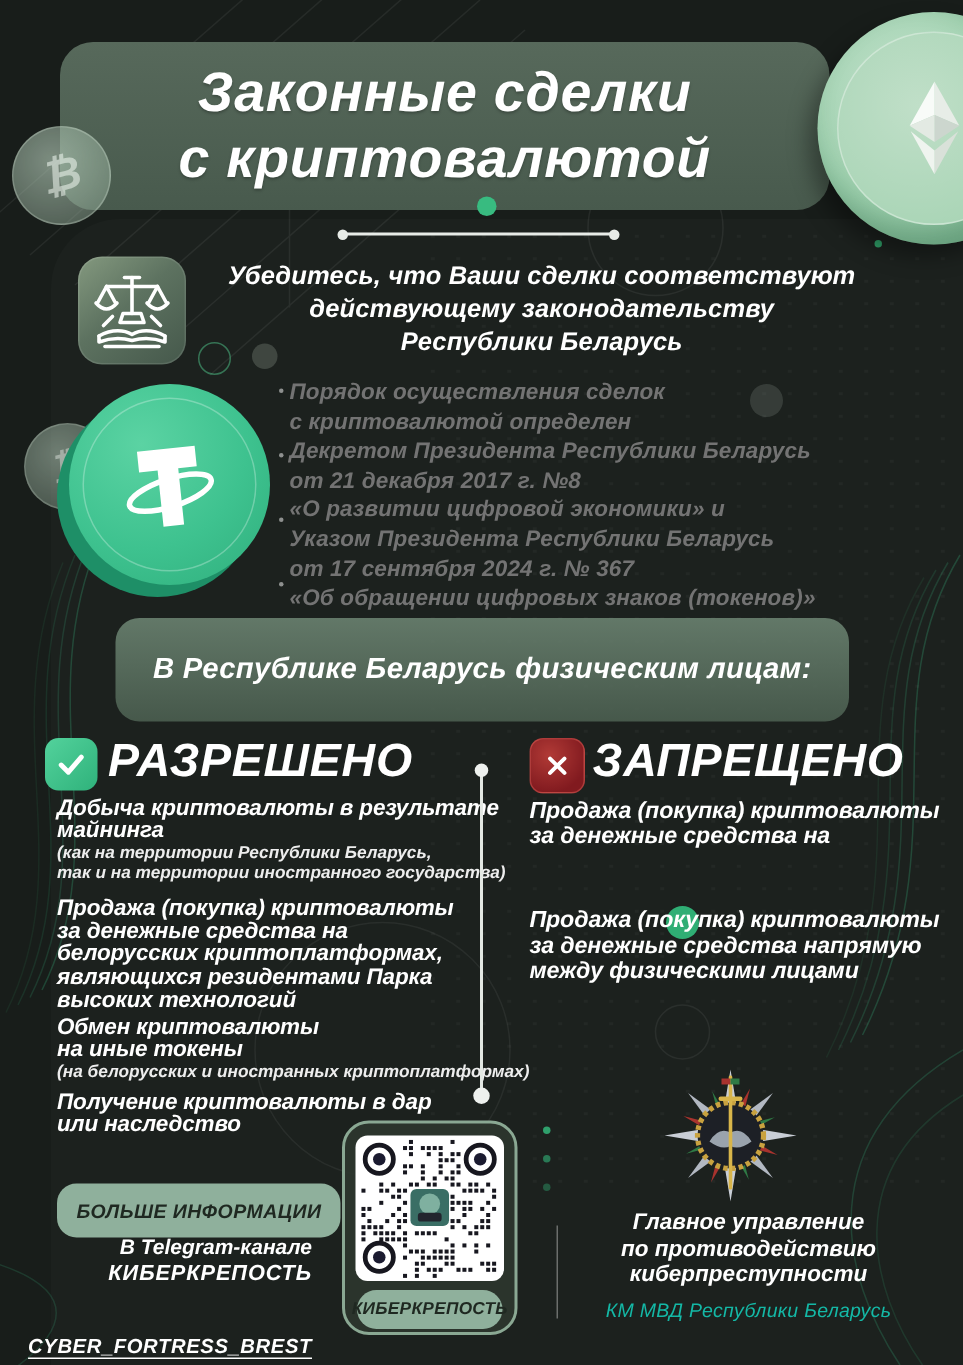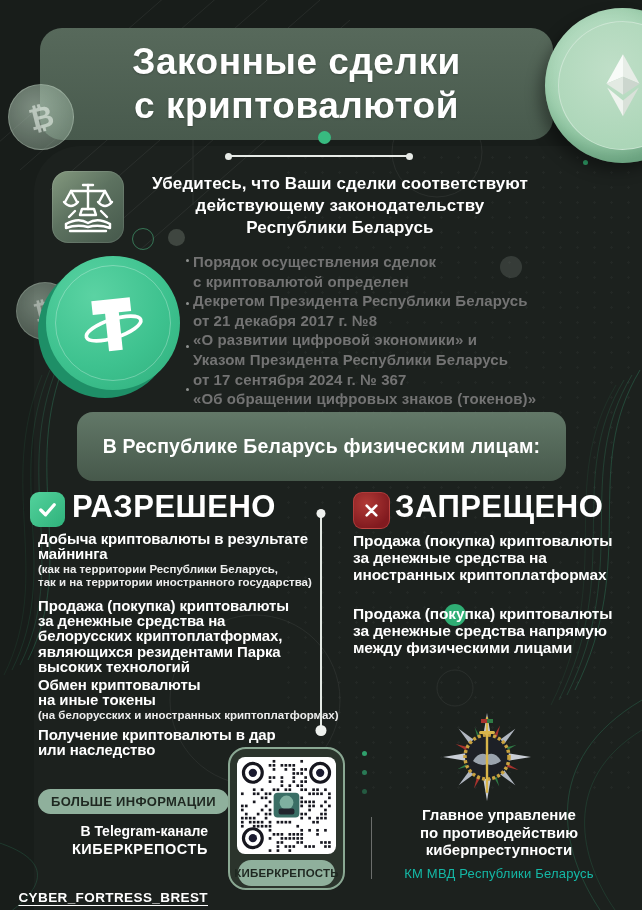--- a/index.html
+++ b/index.html
@@ -1,20 +1,21 @@
 <!DOCTYPE html>
 <html lang="ru"><head>
 <meta charset="utf-8">
 <style>
   html,body{margin:0;padding:0;background:#0e1210;}
   .poster{
     position:relative;width:642px;height:910px;overflow:hidden;
     background:#181d1a;
     font-family:"Liberation Sans","DejaVu Sans",sans-serif;
     color:#fff;
+    font-style:italic;
   }
   .abs{position:absolute;}
   
   .bg-svg{left:0;top:0;z-index:0;}
   .dotgrid{left:280px;top:150px;width:362px;height:640px;z-index:0;
     background-image:radial-gradient(rgba(255,255,255,0.05) 1.3px,transparent 1.4px);
     background-size:17px 15px;opacity:.6;}
   .panel{left:34px;top:146px;width:700px;height:820px;border-radius:46px;
     background:rgba(255,255,255,0.018);z-index:0;}
   .deco-circle{border-radius:50%;z-index:1;}
@@ -83,21 +84,21 @@
   .divider::after{width:11px;height:11px;transform:translateX(-50%);bottom:-8px;}
   .item{z-index:2;}
   .item .ln{font-size:15px;font-weight:bold;line-height:15.2px;letter-spacing:-.1px;white-space:nowrap;}
   .item .note{font-size:11.5px;font-weight:bold;line-height:12.8px;color:rgba(255,255,255,.92);
     letter-spacing:0;white-space:nowrap;margin-top:2px;}
   .p-item .ln{font-size:15.5px;line-height:17px;}
   .deco-green-mid{left:444px;top:604px;width:22px;height:22px;background:#2fae74;z-index:1;}
   
   .pill{background:#8fb09c;color:#1f2821;font-weight:bold;border-radius:13px;z-index:2;
     display:inline-flex;align-items:center;justify-content:center;}
-  .more-info{left:38px;top:789px;height:25px;padding:0 13px;font-size:13px;letter-spacing:.3px;}
+  .more-info{left:38px;top:789px;height:36px;padding:0 13px;font-size:13px;letter-spacing:.3px;}
   .tg-block{left:0;top:822px;width:208px;text-align:right;z-index:2;}
   .tg-block .t1{font-size:14px;font-weight:bold;line-height:18px;}
   .tg-block .t2{font-size:14.5px;font-weight:bold;line-height:18px;letter-spacing:.6px;}
   .tg-block .t3{font-size:13.5px;font-weight:bold;line-height:19px;text-decoration:underline;
     text-underline-offset:3px;letter-spacing:.4px;margin-top:30px;}
   .qr-module{left:228px;top:747px;width:117px;height:143px;border-radius:18px;z-index:2;
     background:rgba(44,54,46,.92);border:2px solid #8aa893;box-sizing:border-box;}
   .qr-white{position:absolute;left:7px;top:8px;width:99px;height:97px;border-radius:8px;background:#fff;overflow:hidden;}
   .qr-label{position:absolute;left:8px;top:111px;width:97px;height:26px;font-size:11.5px;border-radius:13px;letter-spacing:.2px;}
   .qr-side-dot{width:5px;height:5px;border-radius:50%;background:#2fa06c;z-index:2;}
@@ -266,21 +267,20 @@
   <div class="abs hdr-icon icon-cross">
     <svg width="21" height="21" viewBox="0 0 24 24" fill="none" stroke="#ffffff" stroke-width="3" stroke-linecap="round">
       <path d="M6.5 6.5 L17.5 17.5 M17.5 6.5 L6.5 17.5"></path>
     </svg>
   </div>
   <div class="abs col-header hdr-prohibited">ЗАПРЕЩЕНО</div>
 
   <div class="abs item p-item" style="left:353px;top:532px;">
     <div class="ln">Продажа (покупка) криптовалюты</div>
     <div class="ln">за денежные средства на</div>
-    <div class="ln">иностранных криптоплатформах</div>
   </div>
   <div class="abs item p-item" style="left:353px;top:605px;">
     <div class="ln">Продажа (покупка) криптовалюты</div>
     <div class="ln">за денежные средства напрямую</div>
     <div class="ln">между физическими лицами</div>
   </div>
 
   <div class="abs pill more-info">БОЛЬШЕ ИНФОРМАЦИИ</div>
   <div class="abs tg-block">
     <div class="t1">В Telegram-канале</div>

